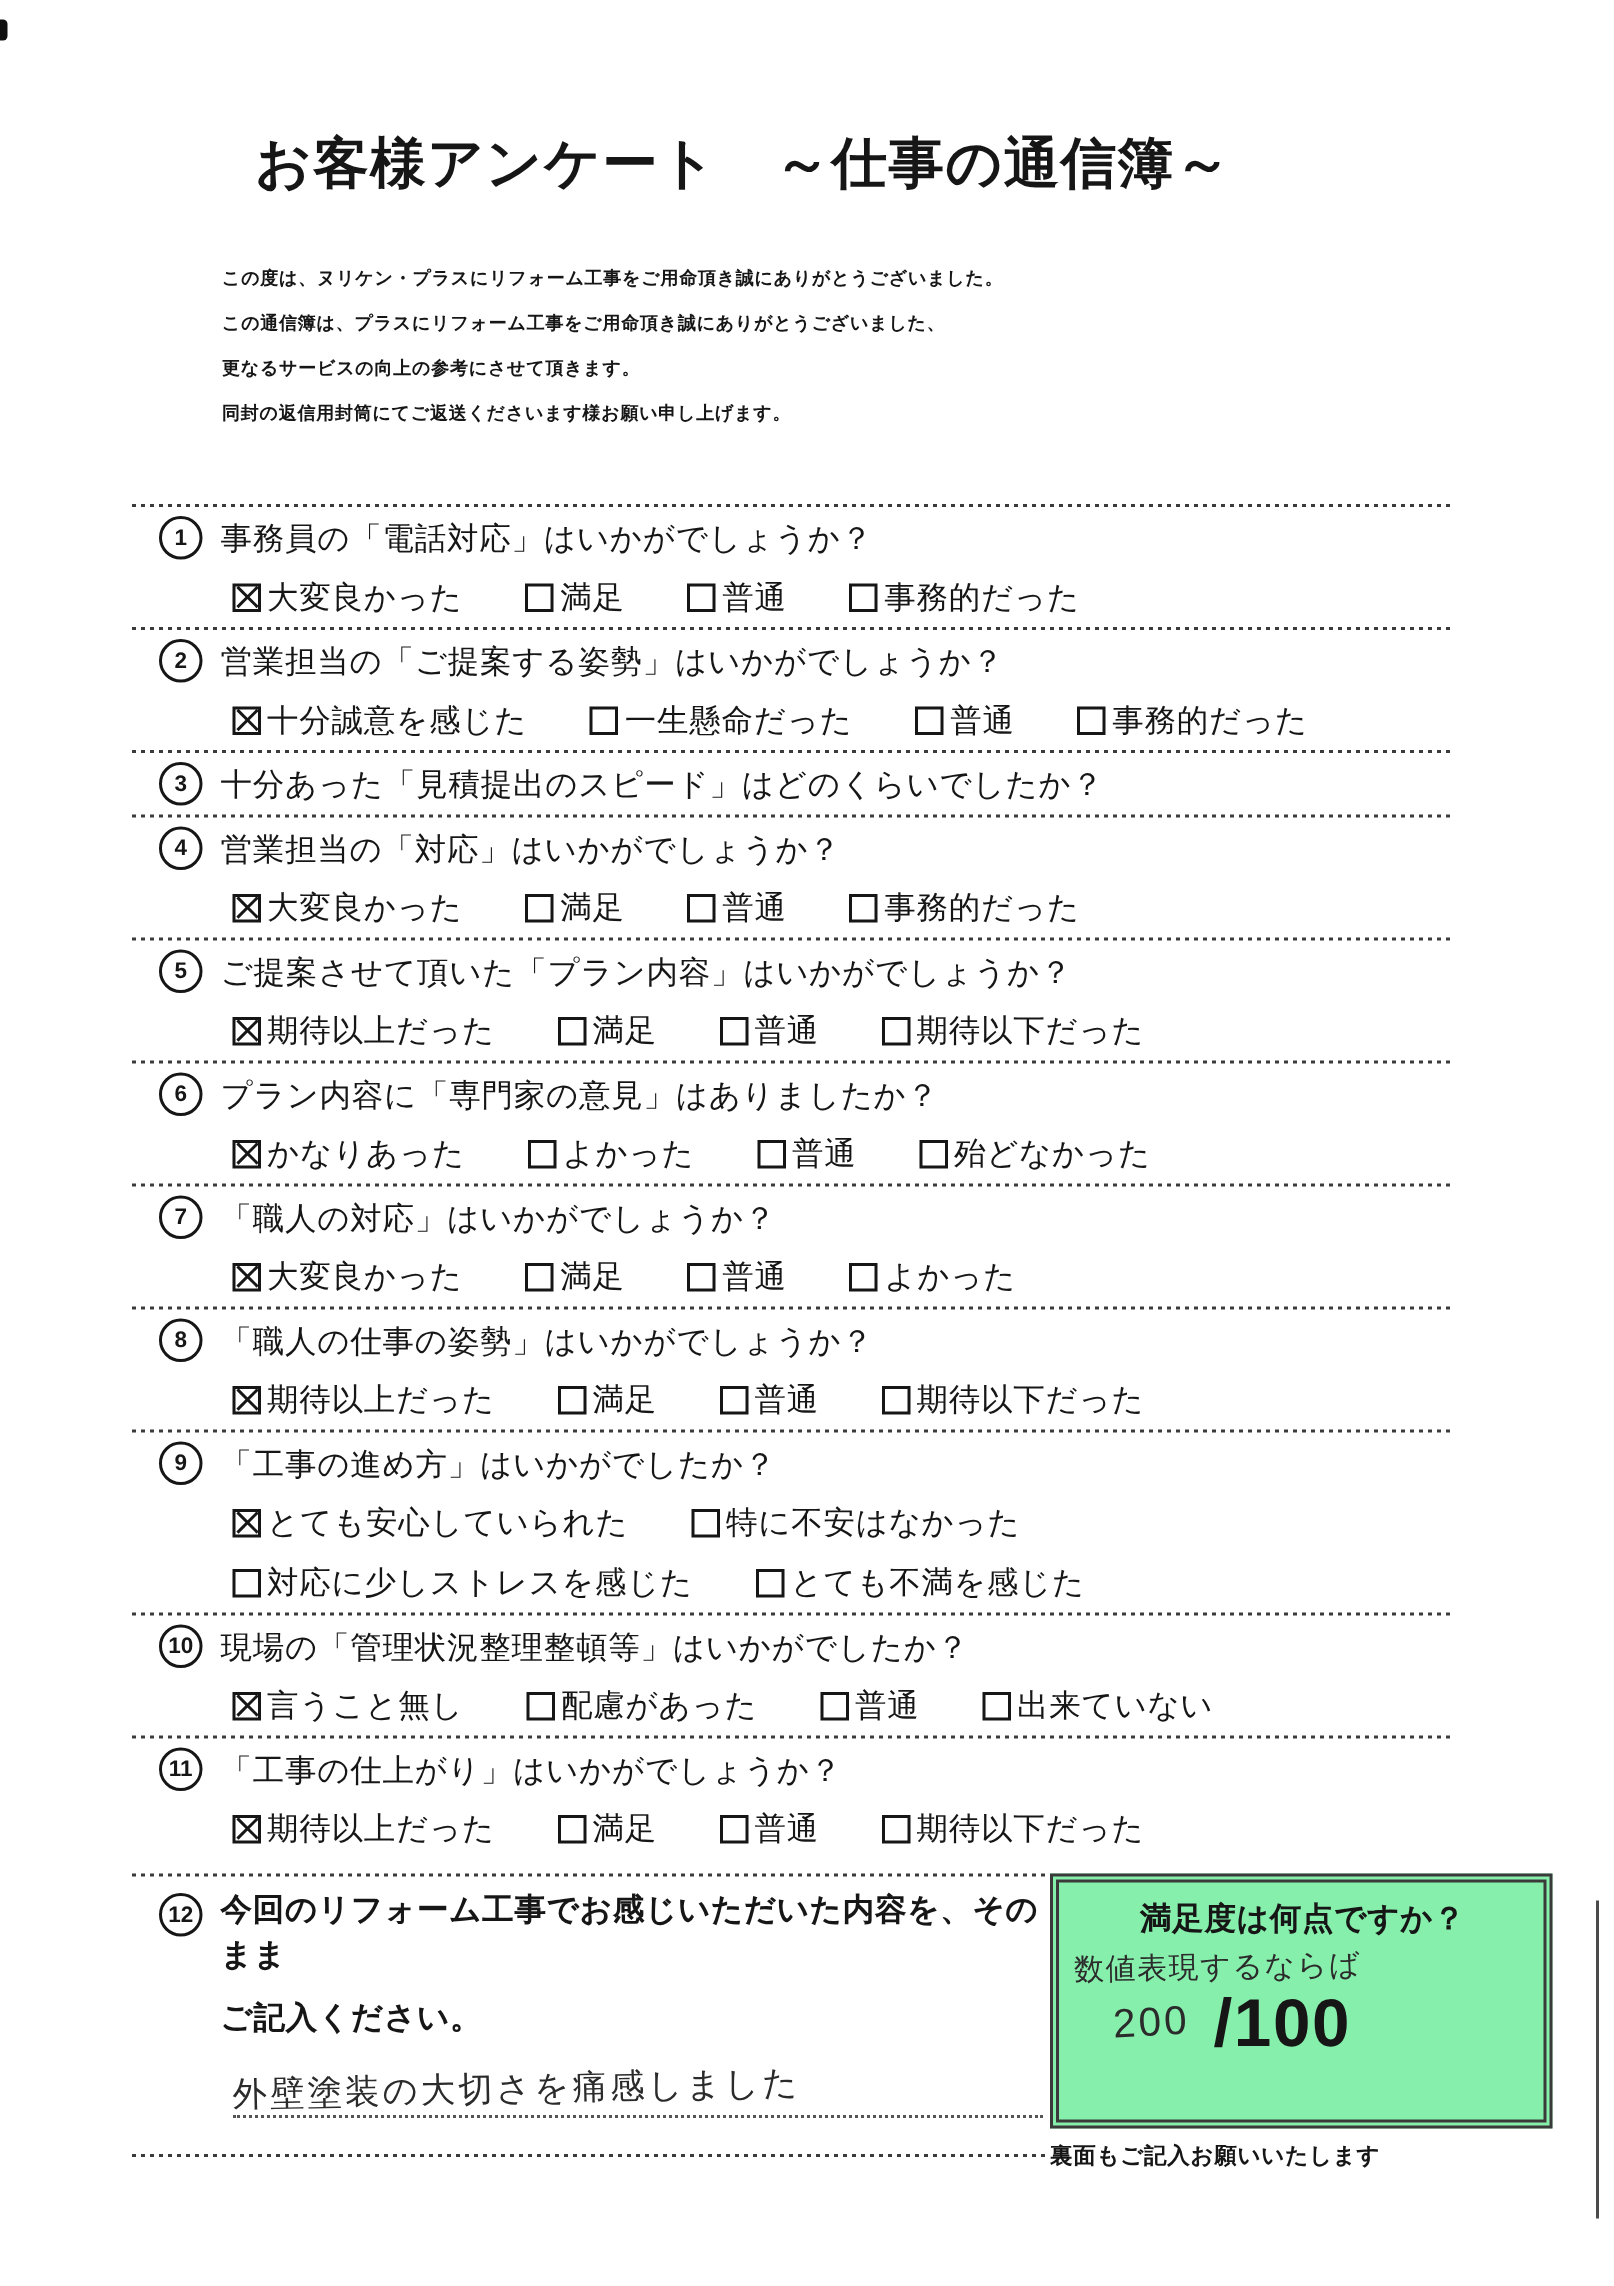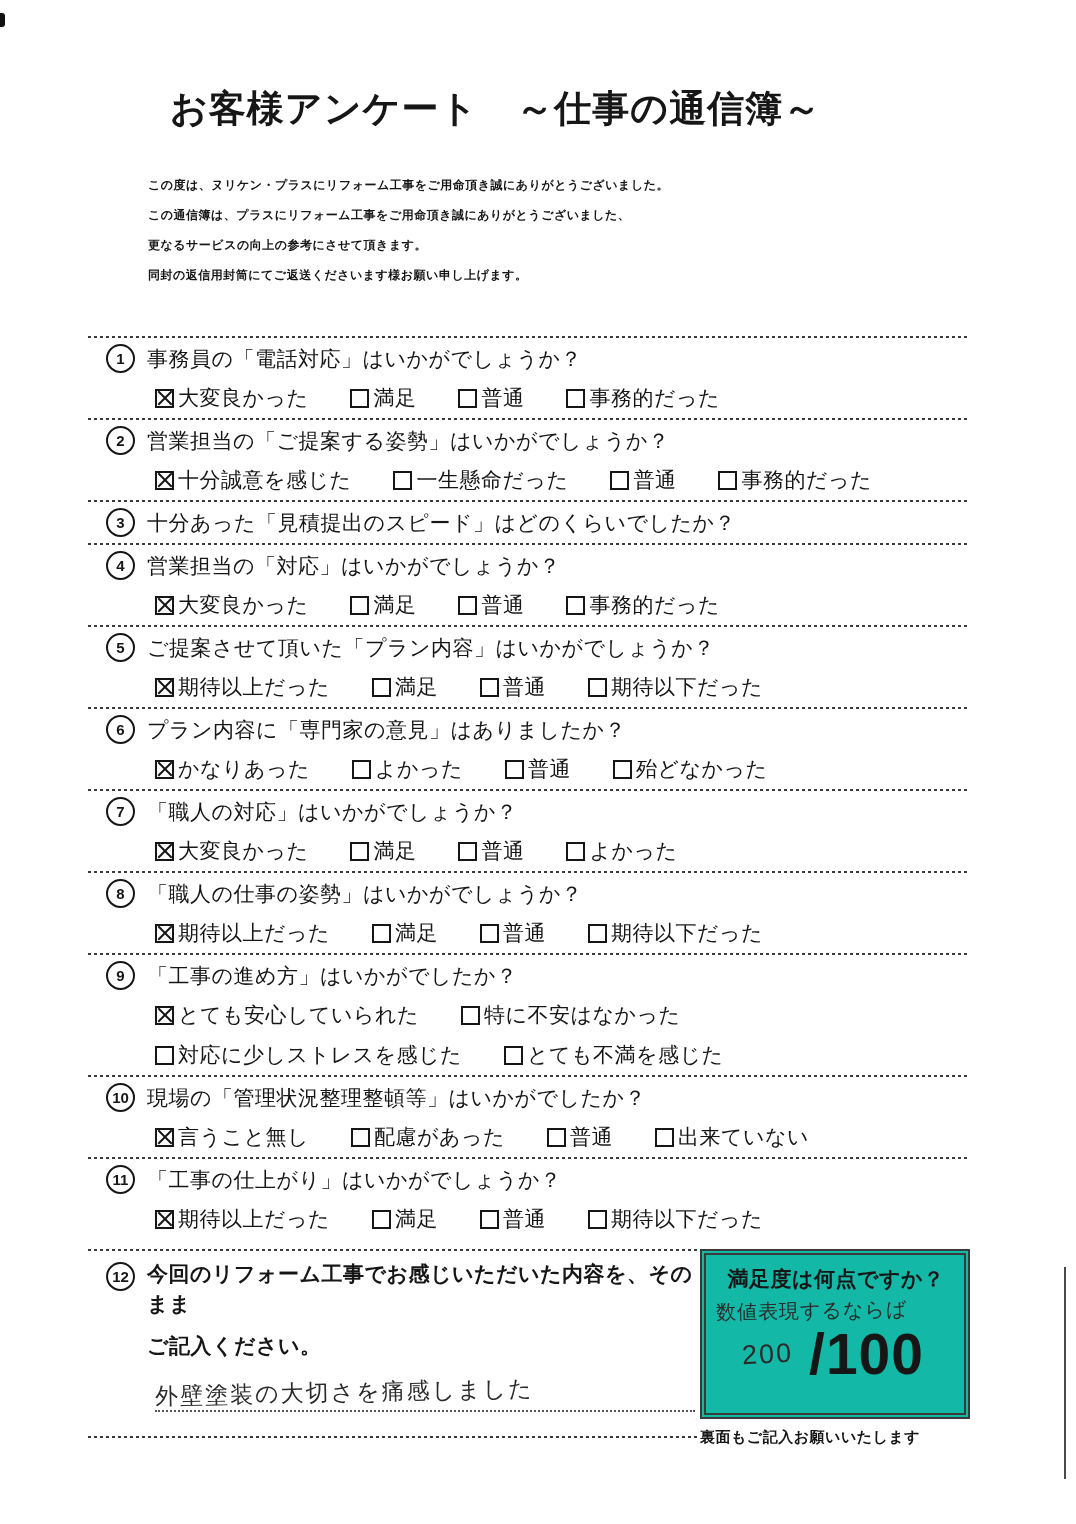--- a/index.html
+++ b/index.html
@@ -53,28 +53,28 @@
   .handline{
     margin:16px 0 0 67px;width:540px;border-bottom:2px dotted #555;padding-bottom:2px;
   }
   .hand{
     display:inline-block;font-size:23px;font-weight:400;letter-spacing:2px;color:#2b2b2b;
     transform:rotate(-1.2deg);
   }
   .sep.mid{margin-top:24px;}
   .bright{width:286px;flex:none;}
   .scorebox{
-    box-sizing:border-box;width:270px;height:170px;border:6px double #3a3a3a;
-    padding:10px 8px 0 10px;background:#14b8a6;
+    box-sizing:border-box;width:335px;height:170px;border:6px double #3a3a3a;
+    padding:10px 8px 0 10px;background:#86efac;
   }
   .sb-title{text-align:center;font-size:21px;font-weight:700;letter-spacing:.5px;}
   .sb-note{margin-top:4px;font-size:20px;color:#2b2b2b;transform:rotate(-1deg);letter-spacing:1px;}
   .sb-row{display:flex;align-items:center;margin-top:2px;}
   .sb-score{font-size:27px;color:#2b2b2b;margin-left:26px;transform:rotate(-3deg);letter-spacing:2px;}
-  .sb-denom{font-size:57px;font-weight:800;margin-left:16px;letter-spacing:1px;line-height:1;}
+  .sb-denom{font-size:45px;font-weight:800;margin-left:16px;letter-spacing:1px;line-height:1;}
   .sb-footer{margin-top:9px;font-size:15px;font-weight:700;white-space:nowrap;letter-spacing:.5px;}
   .vline{position:absolute;left:1064px;top:1267px;width:2px;height:212px;background:#4a4a4a;}
   .edge-mark{position:absolute;left:0;top:13px;width:5px;height:14px;background:#111;border-radius:0 3px 3px 0;}
 </style>
 </head>
 <body>
 
 <div class="content">
 
   <h1 class="title">お客様アンケート　～仕事の通信簿～</h1>

